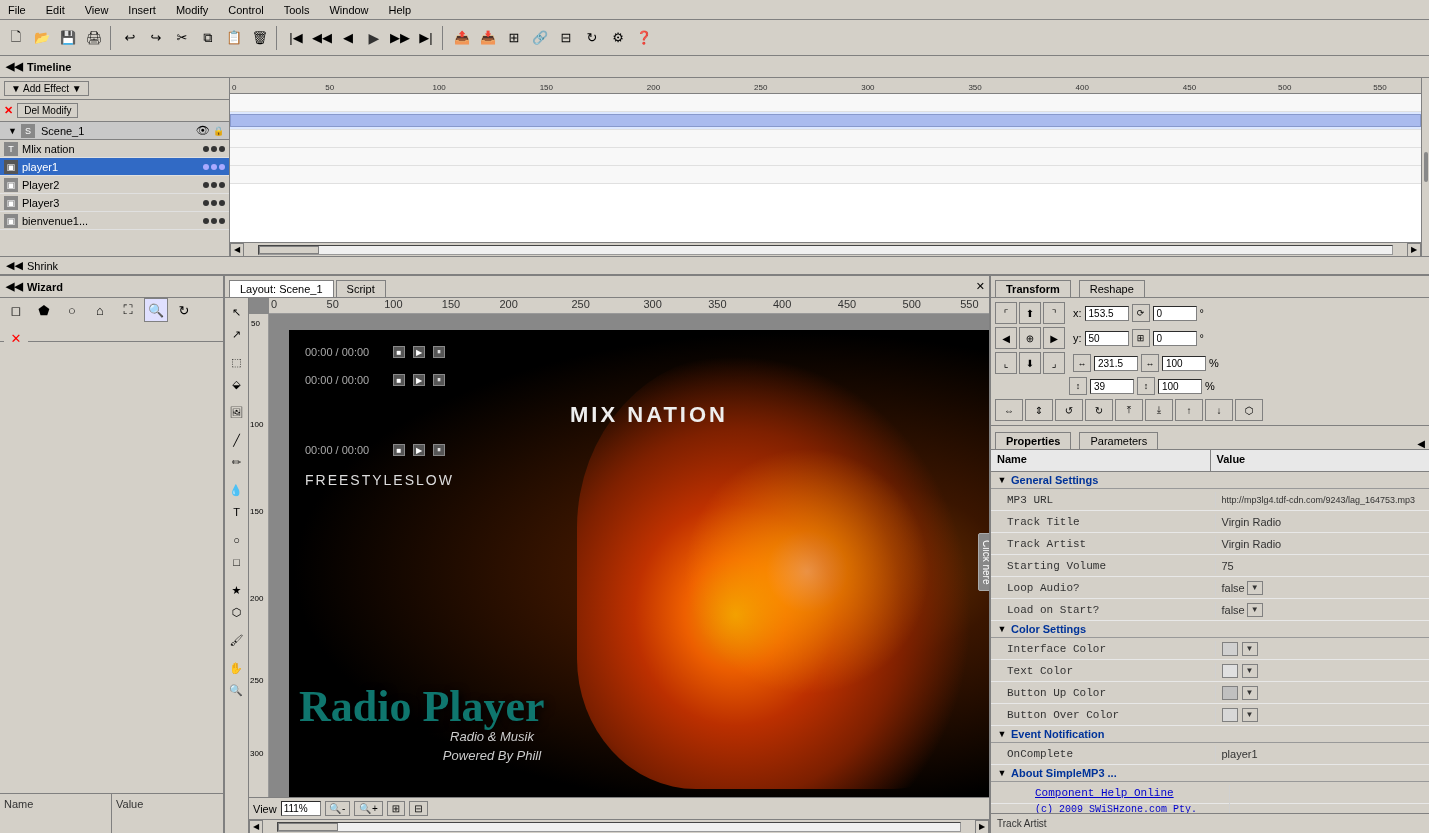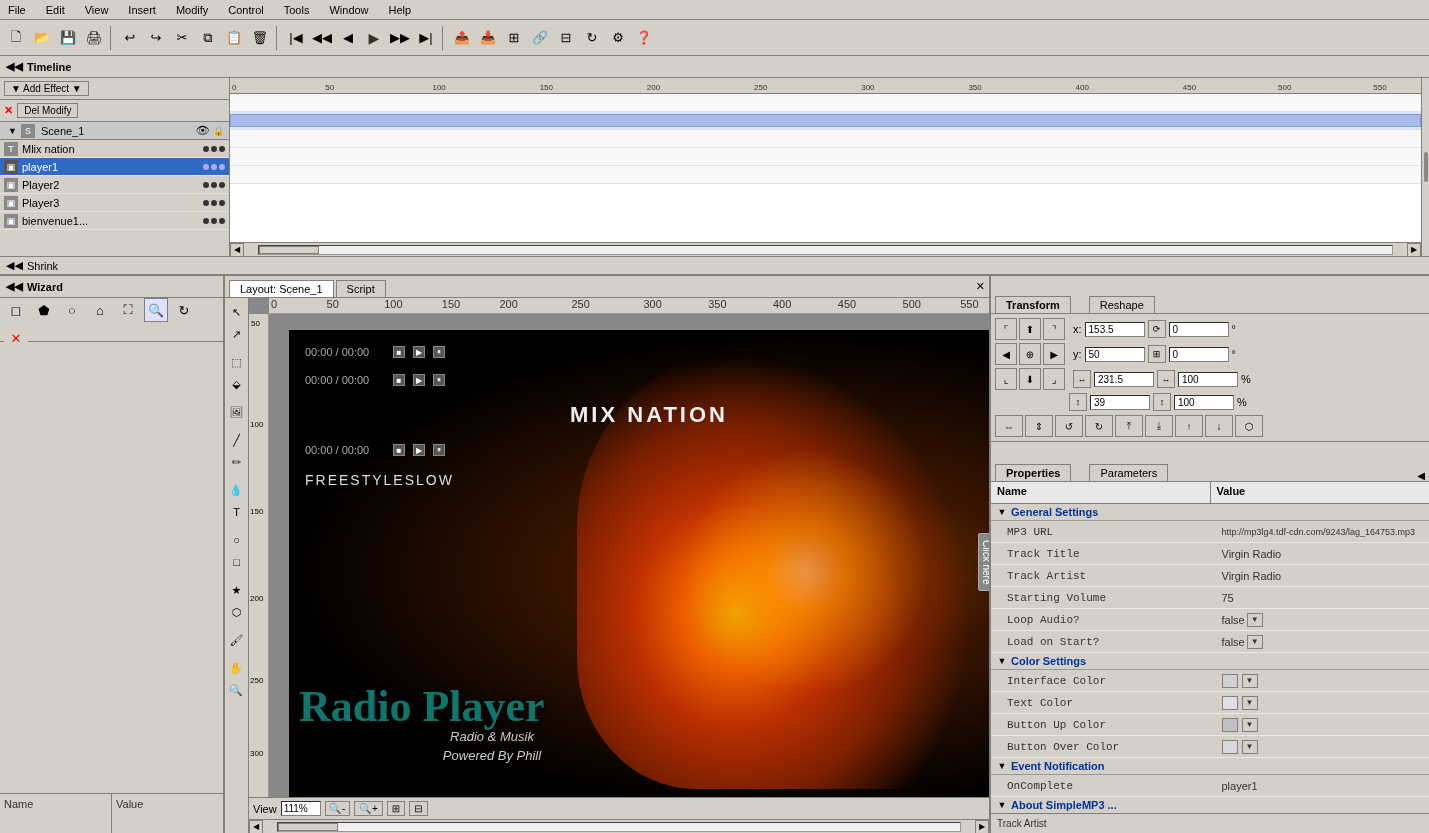--- a/index.html
+++ b/index.html
@@ -51,27 +51,27 @@
     .layout-stage { flex: 1; display: flex; flex-direction: column; }
     .stage-canvas { position: absolute; top: 16px; left: 20px; right: 0; bottom: 0; background: #000; display: flex; align-items: center; justify-content: center; overflow: hidden; }
     .layout-tools-sidebar { width: 24px; background: #d4d0c8; border-right: 1px solid #808080; display: flex; flex-direction: column; align-items: center; padding: 4px 0; gap: 2px; }
     .tool-btn { width: 20px; height: 20px; background: #d4d0c8; border: 1px solid transparent; cursor: pointer; display: flex; align-items: center; justify-content: center; font-size: 11px; }
     .view-bar { height: 22px; background: #d4d0c8; border-top: 1px solid #808080; display: flex; align-items: center; padding: 0 4px; gap: 4px; font-size: 10px; }
     .view-btn { background: #d4d0c8; border: 1px solid #808080; padding: 1px 4px; cursor: pointer; font-size: 10px; }
     .zoom-input { width: 40px; border: 1px inset #808080; padding: 1px 2px; background: #fff; font-size: 10px; }
 
     
     .right-panel { width: 440px; background: #d4d0c8; border-left: 2px solid #808080; display: flex; flex-direction: column; overflow: hidden; }
-    .right-tabs { height: 38px; background: #d4d0c8; border-bottom: 1px solid #808080; display: flex; align-items: flex-end; padding: 0 4px; gap: 18px; }
+    .right-tabs { height: 22px; background: #d4d0c8; border-bottom: 1px solid #808080; display: flex; align-items: flex-end; padding: 0 4px; gap: 8px; }
     .right-tab { padding: 2px 10px; background: #d4d0c8; border: 1px solid #808080; border-bottom: none; cursor: pointer; }
     .right-tab.active { background: #d4d0c8; font-weight: bold; }
 
     
     .transform-section { padding: 4px; border-bottom: 1px solid #808080; }
-    .transform-input { width: 60px; border: 1px inset #808080; padding: 1px 3px; background: #fff; font-size: 10px; }
+    .transform-input { width: 44px; border: 1px inset #808080; padding: 1px 3px; background: #fff; font-size: 10px; }
     .transform-icon { width: 18px; height: 18px; background: #d4d0c8; border: 1px solid #808080; display: flex; align-items: center; justify-content: center; font-size: 9px; cursor: pointer; }
     .transform-small-btn { width: 22px; height: 22px; background: #d4d0c8; border: 1px solid #808080; cursor: pointer; display: flex; align-items: center; justify-content: center; font-size: 10px; }
 
     
     .props-panel { flex: 1; overflow-y: auto; }
     .props-header-row { display: flex; height: 22px; border-bottom: 1px solid #808080; background: #e8e8e8; }
     .props-col-name { flex: 1; padding: 3px 6px; font-weight: bold; border-right: 1px solid #808080; }
     .props-col-value { flex: 1; padding: 3px 6px; font-weight: bold; }
     .props-section { margin: 0; }
     .props-section-header { background: #d4d0c8; border-bottom: 1px solid #999; padding: 2px 6px; display: flex; align-items: center; gap: 4px; cursor: pointer; }

